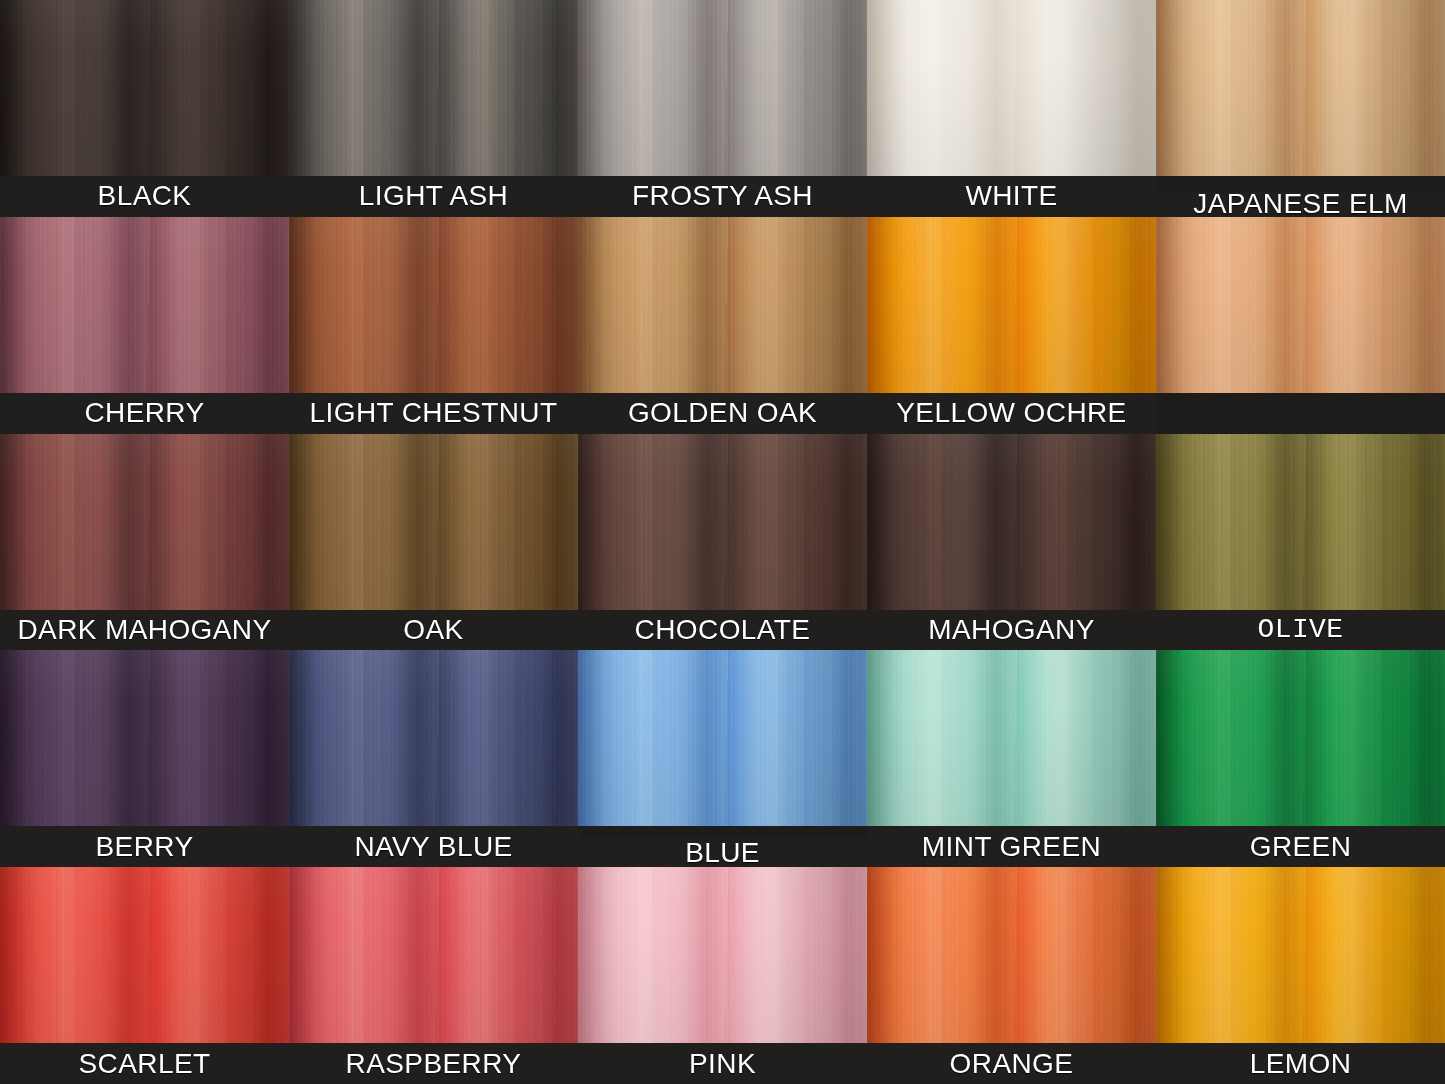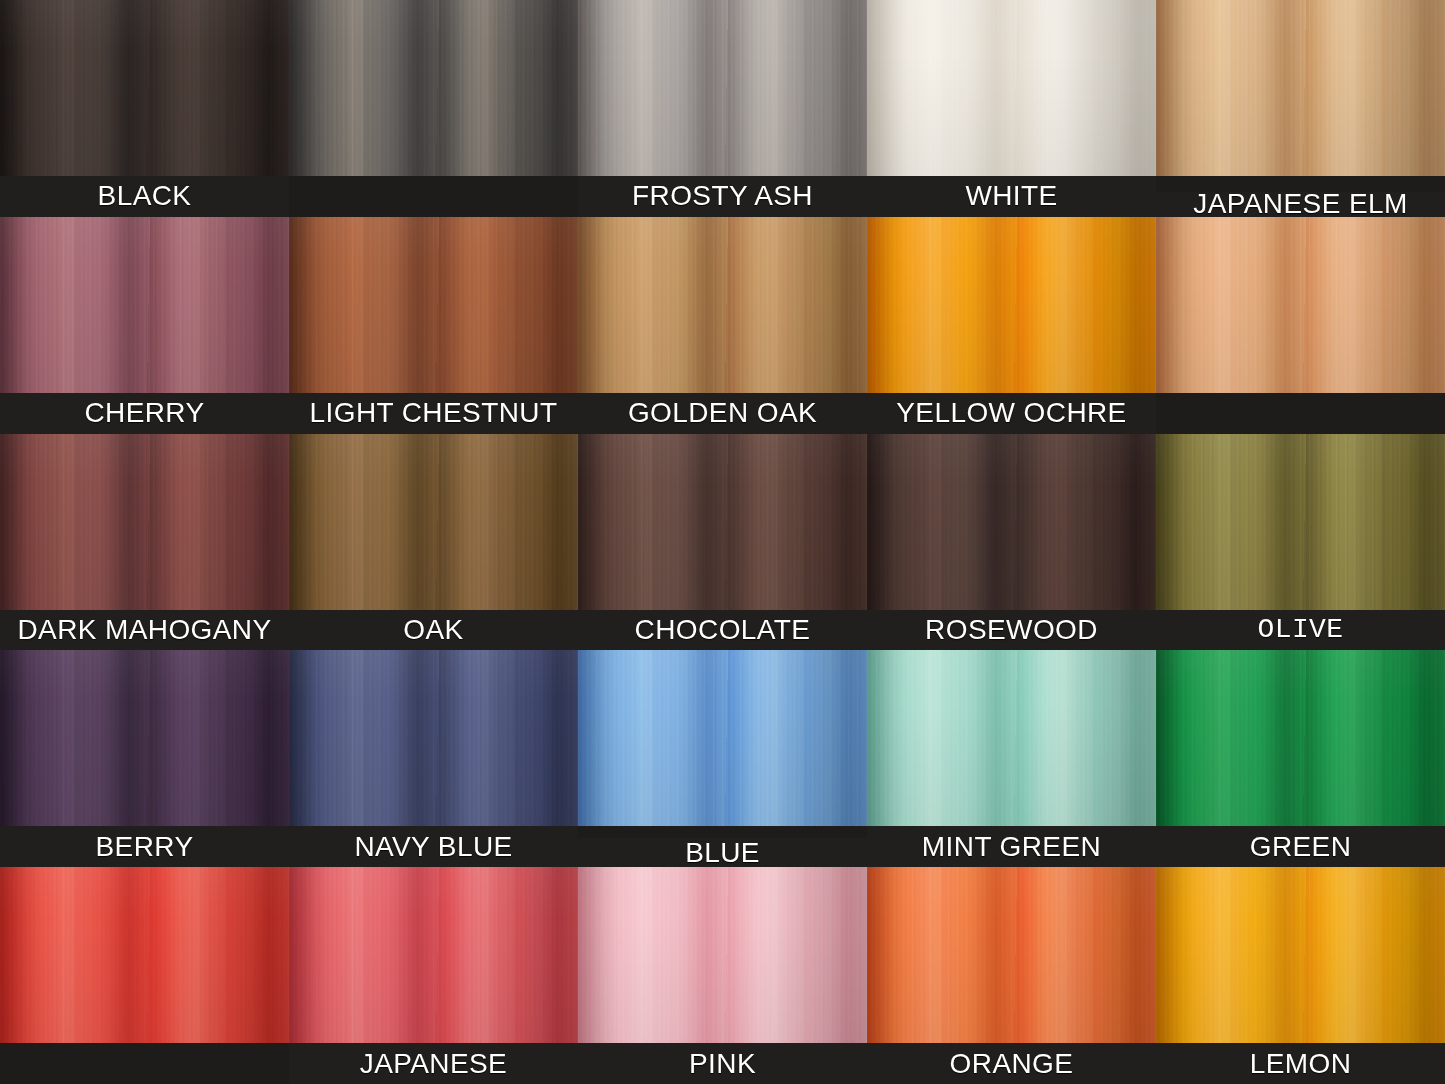--- a/index.html
+++ b/index.html
@@ -102,20 +102,21 @@
       </div>
       <div class="swatch" style="grid-column: 4; background: linear-gradient(90deg, rgb(222, 215, 203) 0%, rgb(236, 230, 220) 9%, rgb(246, 242, 234) 22%, rgb(236, 230, 220) 34%, rgb(222, 215, 203) 44%, rgb(236, 230, 220) 55%, rgb(246, 242, 234) 68%, rgb(236, 230, 220) 80%, rgb(222, 215, 203) 93%, rgb(236, 230, 220) 100%);">
         <div class="grain"></div>
         <div class="shade"></div>
       </div>
       <div class="swatch" style="grid-column: 5; background: linear-gradient(90deg, rgb(189, 143, 95) 0%, rgb(214, 171, 124) 9%, rgb(232, 199, 157) 22%, rgb(214, 171, 124) 34%, rgb(189, 143, 95) 44%, rgb(214, 171, 124) 55%, rgb(232, 199, 157) 68%, rgb(214, 171, 124) 80%, rgb(189, 143, 95) 93%, rgb(214, 171, 124) 100%);">
         <div class="grain"></div>
         <div class="shade"></div>
       </div>
       <div class="labelband" style="grid-column: 1;">BLACK</div>
+      <div class="labelband" style="grid-column: 2;">LIGHT ASH</div>
       <div class="labelband" style="grid-column: 3;">FROSTY ASH</div>
       <div class="labelband" style="grid-column: 4;">WHITE</div>
       <div class="labelband" style="grid-column: 5; margin-top: 16px;">JAPANESE ELM</div>
     </div>
     <div class="row">
       <div class="swatch" style="grid-column: 1; background: linear-gradient(90deg, rgb(126, 70, 83) 0%, rgb(155, 93, 105) 9%, rgb(178, 119, 127) 22%, rgb(155, 93, 105) 34%, rgb(126, 70, 83) 44%, rgb(155, 93, 105) 55%, rgb(178, 119, 127) 68%, rgb(155, 93, 105) 80%, rgb(126, 70, 83) 93%, rgb(155, 93, 105) 100%);">
         <div class="grain"></div>
         <div class="shade"></div>
       </div>
       <div class="swatch" style="grid-column: 2; background: linear-gradient(90deg, rgb(124, 64, 38) 0%, rgb(154, 86, 54) 9%, rgb(181, 108, 69) 22%, rgb(154, 86, 54) 34%, rgb(124, 64, 38) 44%, rgb(154, 86, 54) 55%, rgb(181, 108, 69) 68%, rgb(154, 86, 54) 80%, rgb(124, 64, 38) 93%, rgb(154, 86, 54) 100%);">
@@ -156,21 +157,21 @@
         <div class="grain"></div>
         <div class="shade"></div>
       </div>
       <div class="swatch" style="grid-column: 5; background: linear-gradient(90deg, rgb(98, 89, 37) 0%, rgb(126, 116, 56) 9%, rgb(152, 144, 79) 22%, rgb(126, 116, 56) 34%, rgb(98, 89, 37) 44%, rgb(126, 116, 56) 55%, rgb(152, 144, 79) 68%, rgb(126, 116, 56) 80%, rgb(98, 89, 37) 93%, rgb(126, 116, 56) 100%);">
         <div class="grain"></div>
         <div class="shade"></div>
       </div>
       <div class="labelband" style="grid-column: 1;">DARK MAHOGANY</div>
       <div class="labelband" style="grid-column: 2;">OAK</div>
       <div class="labelband" style="grid-column: 3;">CHOCOLATE</div>
-      <div class="labelband" style="grid-column: 4;">ROSEWOOD</div>
+      <div class="labelband" style="grid-column: 4;">MAHOGANY</div>
       <div class="labelband" style="grid-column: 5; font-family: Liberation Mono, monospace;">OLIVE</div>
     </div>
     <div class="row">
       <div class="swatch" style="grid-column: 1; background: linear-gradient(90deg, rgb(51, 34, 58) 0%, rgb(75, 52, 80) 9%, rgb(95, 70, 102) 22%, rgb(75, 52, 80) 34%, rgb(51, 34, 58) 44%, rgb(75, 52, 80) 55%, rgb(95, 70, 102) 68%, rgb(75, 52, 80) 80%, rgb(51, 34, 58) 93%, rgb(75, 52, 80) 100%);">
         <div class="grain"></div>
         <div class="shade"></div>
       </div>
       <div class="swatch" style="grid-column: 2; background: linear-gradient(90deg, rgb(52, 59, 94) 0%, rgb(74, 82, 123) 9%, rgb(97, 106, 146) 22%, rgb(74, 82, 123) 34%, rgb(52, 59, 94) 44%, rgb(74, 82, 123) 55%, rgb(97, 106, 146) 68%, rgb(74, 82, 123) 80%, rgb(52, 59, 94) 93%, rgb(74, 82, 123) 100%);">
         <div class="grain"></div>
         <div class="shade"></div>
@@ -207,18 +208,19 @@
         <div class="shade"></div>
       </div>
       <div class="swatch" style="grid-column: 4; background: linear-gradient(90deg, rgb(216, 90, 34) 0%, rgb(240, 114, 57) 9%, rgb(246, 146, 96) 22%, rgb(240, 114, 57) 34%, rgb(216, 90, 34) 44%, rgb(240, 114, 57) 55%, rgb(246, 146, 96) 68%, rgb(240, 114, 57) 80%, rgb(216, 90, 34) 93%, rgb(240, 114, 57) 100%);">
         <div class="grain"></div>
         <div class="shade"></div>
       </div>
       <div class="swatch" style="grid-column: 5; background: linear-gradient(90deg, rgb(216, 140, 0) 0%, rgb(240, 162, 9) 9%, rgb(248, 187, 59) 22%, rgb(240, 162, 9) 34%, rgb(216, 140, 0) 44%, rgb(240, 162, 9) 55%, rgb(248, 187, 59) 68%, rgb(240, 162, 9) 80%, rgb(216, 140, 0) 93%, rgb(240, 162, 9) 100%);">
         <div class="grain"></div>
         <div class="shade"></div>
       </div>
-      <div class="labelband" style="grid-column: 2;">JAPANESE</div>
+      <div class="labelband" style="grid-column: 1;">SCARLET</div>
+      <div class="labelband" style="grid-column: 2;">RASPBERRY</div>
       <div class="labelband" style="grid-column: 3;">PINK</div>
       <div class="labelband" style="grid-column: 4;">ORANGE</div>
       <div class="labelband" style="grid-column: 5;">LEMON</div>
     </div>
   </div>
 
 </body></html>

